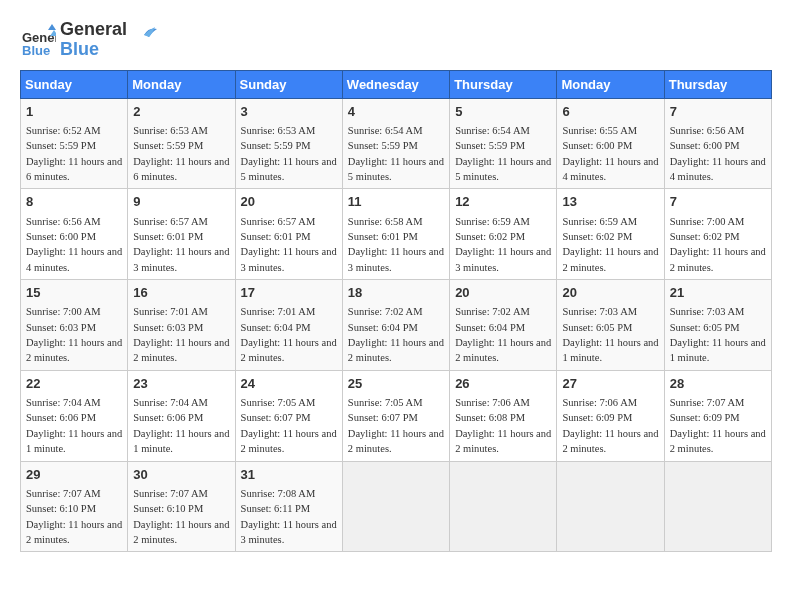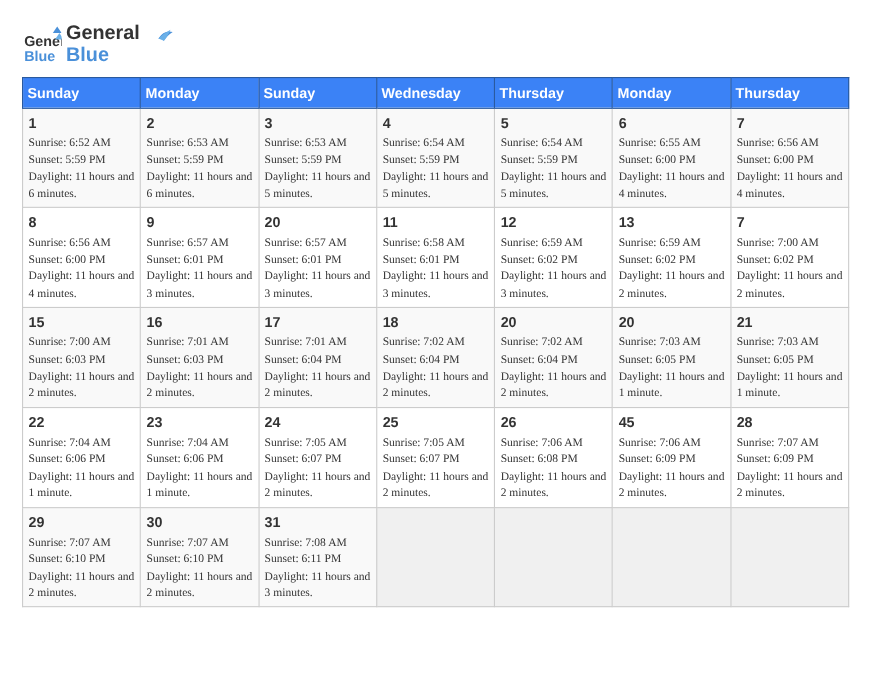--- a/index.html
+++ b/index.html
@@ -148,21 +148,21 @@
         <td><span class="day-num">20</span><span class="day-info">Sunrise: 7:02 AM<br>Sunset: 6:04 PM<br>Daylight: 11 hours and 2 minutes.</span></td>
         <td><span class="day-num">20</span><span class="day-info">Sunrise: 7:03 AM<br>Sunset: 6:05 PM<br>Daylight: 11 hours and 1 minute.</span></td>
         <td><span class="day-num">21</span><span class="day-info">Sunrise: 7:03 AM<br>Sunset: 6:05 PM<br>Daylight: 11 hours and 1 minute.</span></td>
       </tr>
       <tr>
         <td><span class="day-num">22</span><span class="day-info">Sunrise: 7:04 AM<br>Sunset: 6:06 PM<br>Daylight: 11 hours and 1 minute.</span></td>
         <td><span class="day-num">23</span><span class="day-info">Sunrise: 7:04 AM<br>Sunset: 6:06 PM<br>Daylight: 11 hours and 1 minute.</span></td>
         <td><span class="day-num">24</span><span class="day-info">Sunrise: 7:05 AM<br>Sunset: 6:07 PM<br>Daylight: 11 hours and 2 minutes.</span></td>
         <td><span class="day-num">25</span><span class="day-info">Sunrise: 7:05 AM<br>Sunset: 6:07 PM<br>Daylight: 11 hours and 2 minutes.</span></td>
         <td><span class="day-num">26</span><span class="day-info">Sunrise: 7:06 AM<br>Sunset: 6:08 PM<br>Daylight: 11 hours and 2 minutes.</span></td>
-        <td><span class="day-num">45</span><span class="day-info">Sunrise: 7:06 AM<br>Sunset: 6:09 PM<br>Daylight: 11 hours and 2 minutes.</span></td>
+        <td><span class="day-num">27</span><span class="day-info">Sunrise: 7:06 AM<br>Sunset: 6:09 PM<br>Daylight: 11 hours and 2 minutes.</span></td>
         <td><span class="day-num">28</span><span class="day-info">Sunrise: 7:07 AM<br>Sunset: 6:09 PM<br>Daylight: 11 hours and 2 minutes.</span></td>
       </tr>
       <tr>
         <td><span class="day-num">29</span><span class="day-info">Sunrise: 7:07 AM<br>Sunset: 6:10 PM<br>Daylight: 11 hours and 2 minutes.</span></td>
         <td><span class="day-num">30</span><span class="day-info">Sunrise: 7:07 AM<br>Sunset: 6:10 PM<br>Daylight: 11 hours and 2 minutes.</span></td>
         <td><span class="day-num">31</span><span class="day-info">Sunrise: 7:08 AM<br>Sunset: 6:11 PM<br>Daylight: 11 hours and 3 minutes.</span></td>
         <td class="empty">&nbsp;</td>
         <td class="empty">&nbsp;</td>
         <td class="empty">&nbsp;</td>
         <td class="empty">&nbsp;</td>

